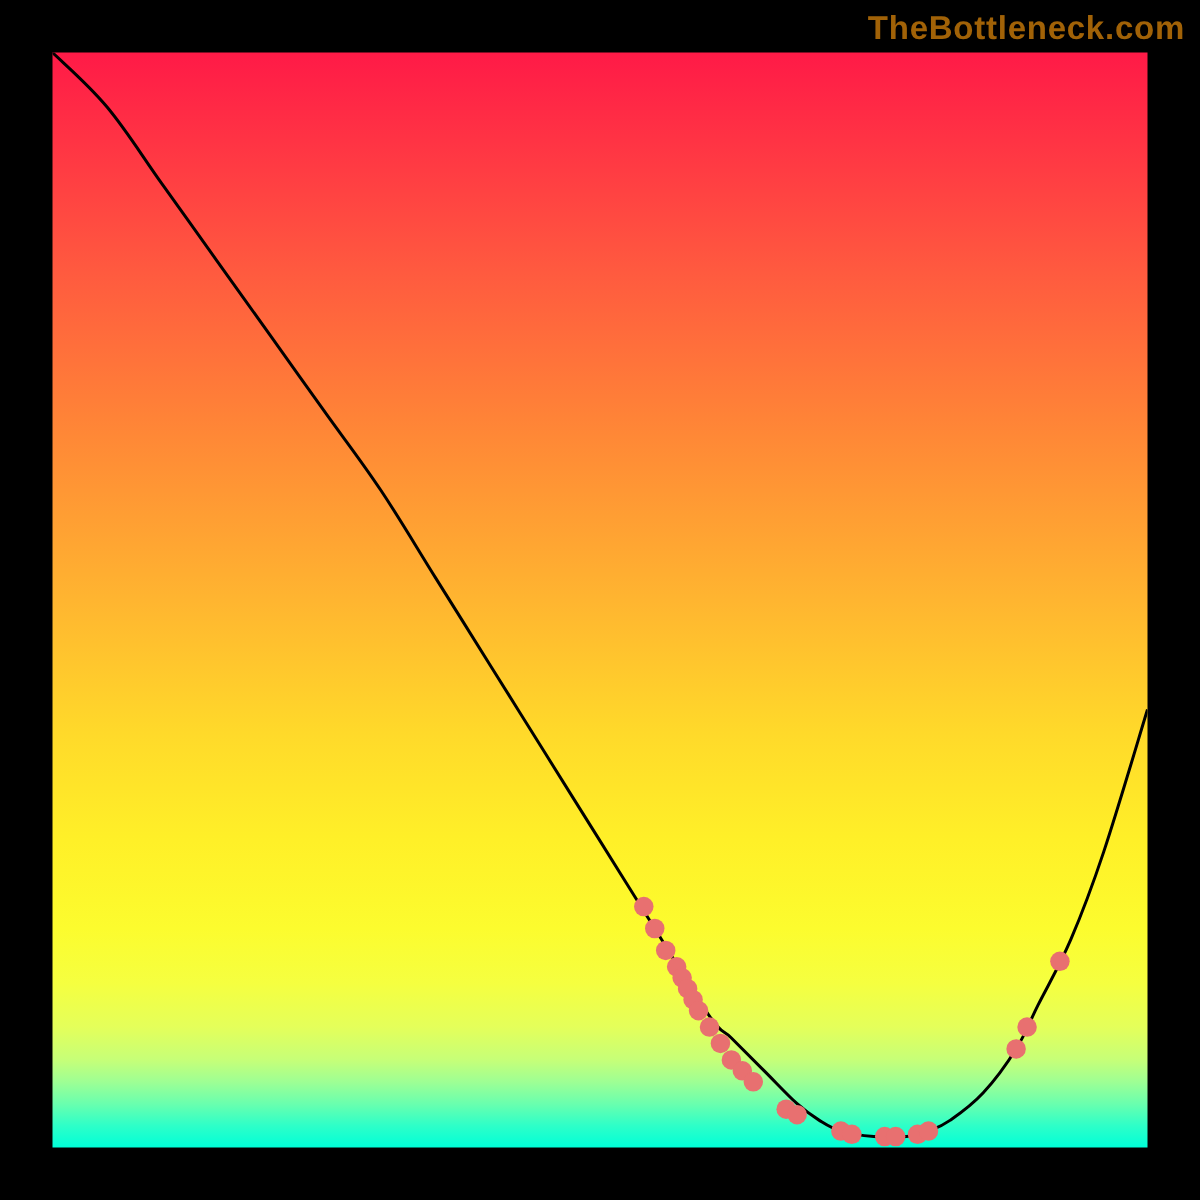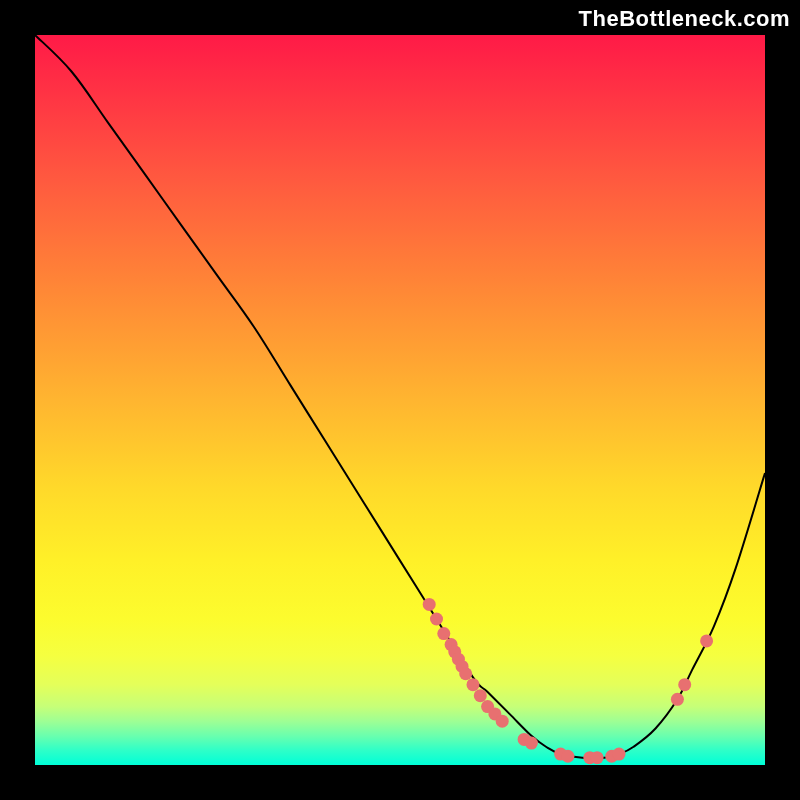--- a/index.html
+++ b/index.html
@@ -46,21 +46,21 @@
       #00ffd8 100%
     );
   }
   .watermark {
     position: absolute;
     top: 6px;
     right: 10px;
     font-family: Arial, Helvetica, sans-serif;
     font-size: 22px;
     font-weight: bold;
-    color: #ffffff;
+    color: #a16207;
     letter-spacing: 0.5px;
   }
   svg.overlay {
     position: absolute;
     left: 0;
     top: 0;
     width: 730px;
     height: 730px;
   }
 </style>

